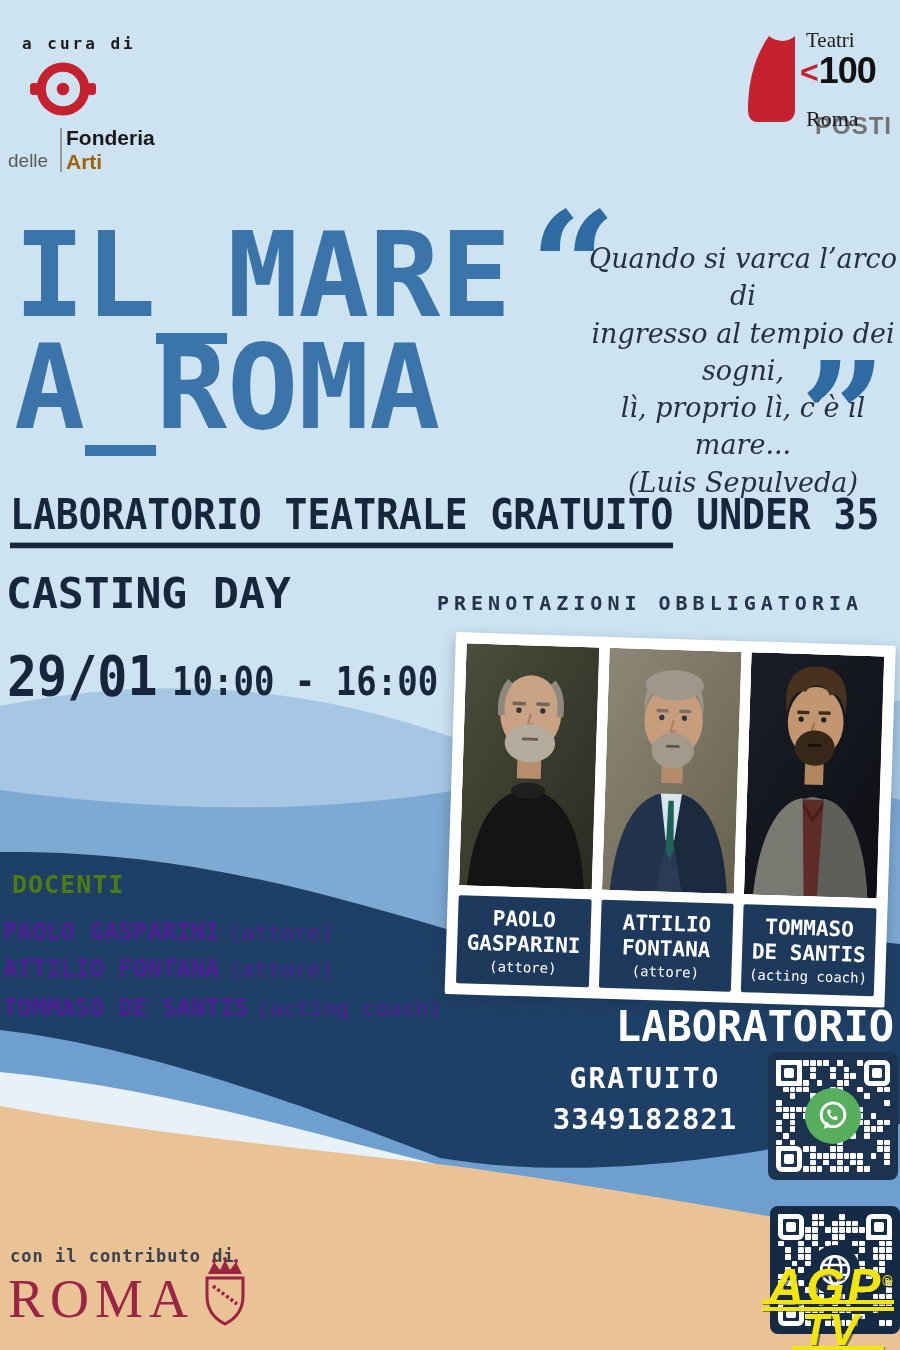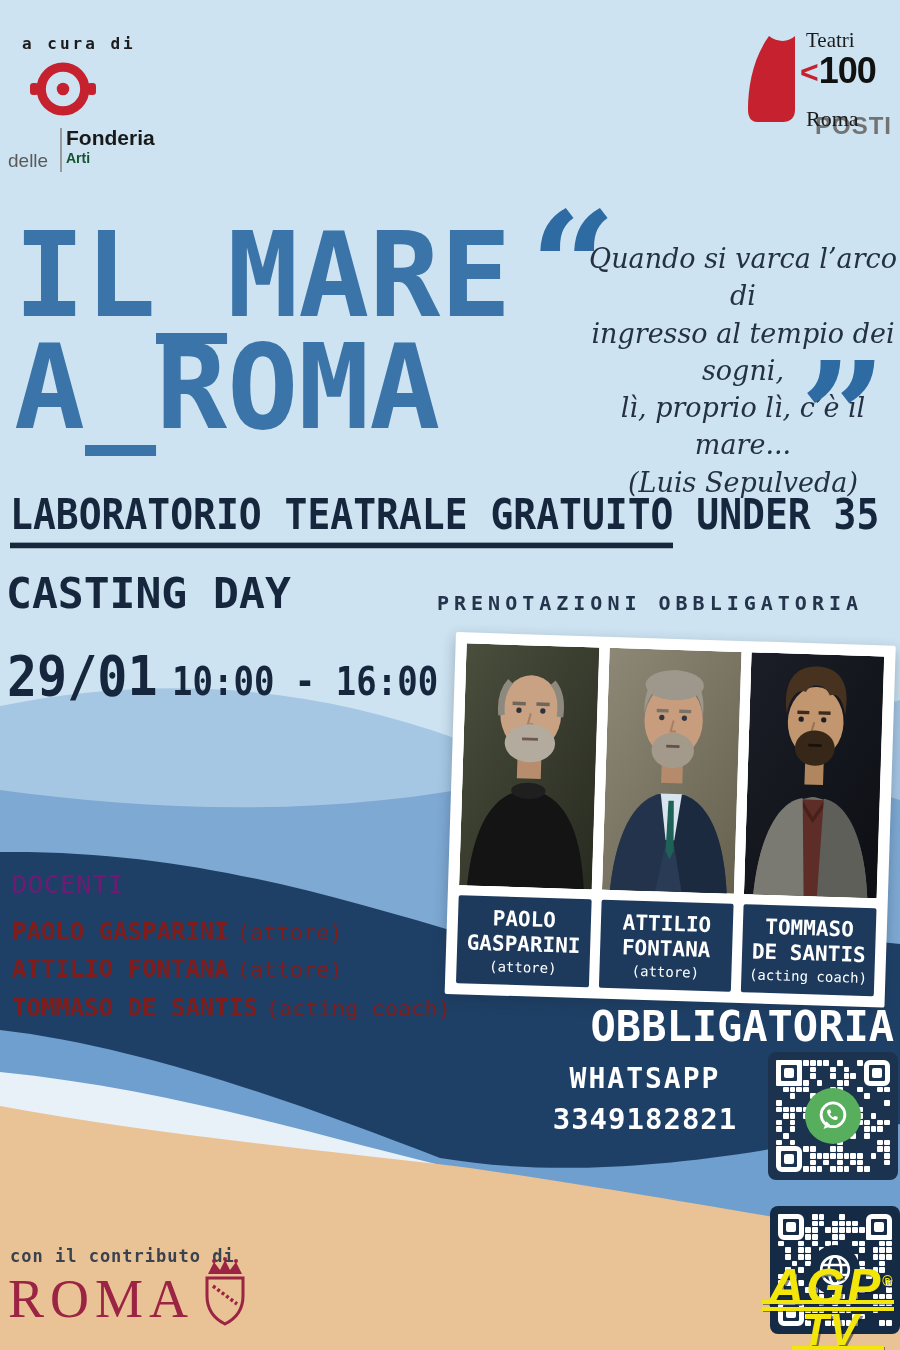--- a/index.html
+++ b/index.html
@@ -7,21 +7,21 @@
           font-family:"DejaVu Sans Mono",monospace;color:#1a2a42;}
   .abs{position:absolute;}
   .sans{font-family:"Liberation Sans",sans-serif;}
   .serif{font-family:"Liberation Serif",serif;}
 
   
   .curator-label{left:22px;top:34px;font-size:16px;font-weight:bold;letter-spacing:3px;color:#1c1c1c;}
   .fonderia-logo{left:30px;top:56px;width:66px;height:66px;}
   .brand-fonderia{left:66px;top:126px;font-size:21px;font-weight:bold;color:#191919;}
   .brand-delle{left:8px;top:150px;font-size:19px;color:#5a5a5a;}
-  .brand-arti{left:66px;top:150px;font-size:14px;font-weight:bold;color:#14532d;text-align:center;}
+  .brand-arti{left:66px;top:150px;font-size:21px;font-weight:bold;color:#a16207;text-align:center;}
   .brand-divider{left:60px;top:128px;width:2px;height:44px;background:#9a9a9a;}
 
   .teatri-shape{left:745px;top:30px;width:58px;height:94px;}
   .t-teatri{left:806px;top:28px;font-size:21px;color:#1b1b1b;}
   .t-100{left:800px;top:50px;font-weight:800;}
   .t-100 .lt{color:#c5212f;font-size:32px;}
   .t-100 .num{color:#111;font-size:36px;letter-spacing:-1px;text-align:center;}
   .t-posti{left:815px;top:84px;font-size:24px;font-weight:800;letter-spacing:1px;color:#737373;margin-top:28px;}
   .t-roma{left:806px;top:106px;font-size:22px;color:#1b1b1b;}
 
@@ -35,22 +35,22 @@
   .subtitle{left:10px;top:490px;font-size:38px;font-weight:bold;white-space:nowrap;
             transform:scaleY(1.12);transform-origin:left top;color:#16263c;}
   .subtitle .u{border-bottom:5px solid #16263c;padding-bottom:3px;}
 
   .casting-title{left:6px;top:572px;font-size:43px;font-weight:bold;color:#16263c;line-height:1;}
   .casting-note{left:437px;top:591px;font-size:20px;font-weight:bold;letter-spacing:5px;color:#24344c;}
   .casting-date{left:7px;top:643px;font-size:50px;font-weight:bold;transform:scaleY(1.12);transform-origin:left top;color:#16263c;}
   .casting-time{left:172px;top:658px;font-size:34px;font-weight:bold;transform:scaleY(1.15);transform-origin:left top;color:#16263c;}
 
   
-  .docenti-heading{left:12px;top:870px;font-size:25px;font-weight:normal;color:#701a75;letter-spacing:1px;}
-  .docente-row{left:12px;color:#7f1d1d;white-space:nowrap;}
+  .docenti-heading{left:12px;top:870px;font-size:25px;font-weight:bold;color:#4d7c0f;letter-spacing:1px;}
+  .docente-row{left:3px;color:#4c1d95;white-space:nowrap;}
   .docente-row .nm{font-size:24px;font-weight:bold;}
   .docente-row .rl{font-size:22px;margin-left:8px;}
 
   
   .panel{left:456px;top:632px;width:440px;height:362px;background:#fff;border-radius:2px;
          box-shadow:0 5px 14px rgba(20,40,60,.3);transform:rotate(1.8deg);transform-origin:left top;
          padding:11px;box-sizing:border-box;}
   .photo-row{display:flex;gap:10px;height:242px;}
   .photo{flex:1;overflow:hidden;}
   .photo svg{width:100%;height:100%;display:block;}
@@ -251,23 +251,23 @@
         <div class="rl">(attore)</div>
       </div>
       <div class="plate">
         <div class="ln">TOMMASO</div>
         <div class="ln">DE SANTIS</div>
         <div class="rl">(acting coach)</div>
       </div>
     </div>
   </div>
 
-  <div class="abs pren-heading">OBBLIGATORIA</div>
+  <div class="abs pren-heading">LABORATORIO</div>
   <div class="abs wa-block">
-    <div class="ch">WHATSAPP</div>
+    <div class="ch">GRATUITO</div>
     <div class="ph">3349182821</div>
   </div>
 
   <div class="abs qr qr-wa">
     <div class="qr-cells">
         <i class="on"></i>
         <i></i>
         <i class="on"></i>
         <i class="on"></i>
         <i class="on"></i>

